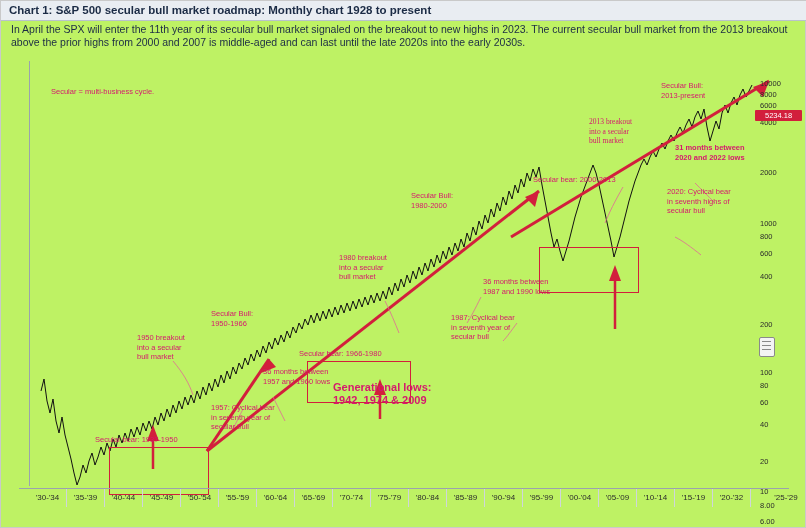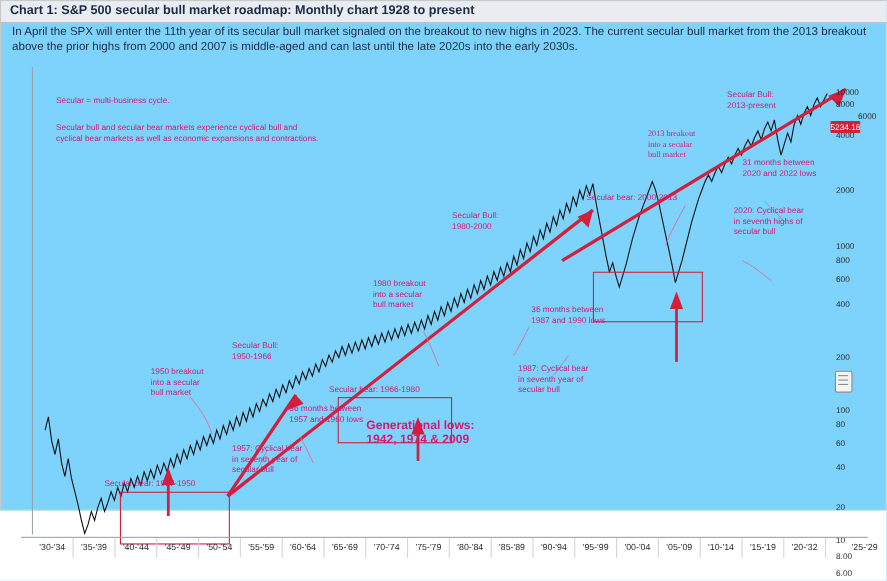--- a/index.html
+++ b/index.html
@@ -5,24 +5,24 @@
   html,body{margin:0;padding:0;}
   body{
     width:806px;height:528px;
     background:#ffffff;
     font-family:"Liberation Sans", sans-serif;
     overflow:hidden;
     position:relative;
   }
   .page{
     position:relative;
-    width:806px;height:464px;
+    width:806px;height:528px;
     box-sizing:border-box;
     border:1px solid #c9c9c9;
-    background:#7dd3fc;
+    background:#bef264;
   }
   
   .title-bar{
     position:absolute;left:0;top:0;width:806px;height:20px;
     background:#e9edf2;
     border-bottom:1px solid #b9c2cc;
     box-sizing:border-box;
   }
   .title-bar .title{
     position:absolute;left:8px;top:3px;
@@ -44,21 +44,21 @@
   }
   .ylabels{
     position:absolute;left:747px;top:0;width:48px;height:425px;
   }
   .ylabels span{
     position:absolute;left:2px;font-size:7.5px;color:#2b2b2b;
   }
   .price-tag{
     position:absolute;left:744px;
     background:#d21f3c;color:#ffffff;
-    font-size:7.5px;padding:1px 0;border-radius:1px;
+    font-size:7.5px;padding:1px 10px;border-radius:1px;
     white-space:nowrap;
   }
   .rightaxis-icon{
     position:absolute;left:748px;top:276px;
     width:14px;height:18px;
     border:1px solid #8a8a8a;border-radius:2px;
     background:#f4f4f4;
   }
   .rightaxis-icon::before{
     content:"";position:absolute;left:2px;top:3px;width:9px;height:1px;background:#8a8a8a;
@@ -152,66 +152,64 @@
         <path d="M690,194 C680,186 672,180 664,176"></path>
         <path d="M704,142 C696,134 690,128 684,122"></path>
       </g>
     </svg>
 
     <div class="box" style="left:98px;top:386px;width:100px;height:48px;"></div>
     <div class="box" style="left:296px;top:300px;width:104px;height:42px;"></div>
     <div class="box" style="left:528px;top:186px;width:100px;height:46px;"></div>
 
     <div class="ann" style="left:40px;top:26px;">Secular = multi-business cycle.</div>
-    <div class="ann" style="left:40px;top:50px;">Secular bull and secular bear markets experience cyclical bull and
-cyclical bear markets as well as economic expansions and contractions.</div>
 
     <div class="ann" style="left:84px;top:374px;">Secular bear: 1937-1950</div>
     <div class="ann" style="left:126px;top:272px;">1950 breakout
 into a secular
 bull market</div>
     <div class="ann" style="left:200px;top:342px;">1957: Cyclical bear
 in seventh year of
 secular bull</div>
     <div class="ann" style="left:252px;top:306px;">36 months between
 1957 and 1960 lows</div>
     <div class="ann" style="left:200px;top:248px;">Secular Bull:
 1950-1966</div>
 
     <div class="ann" style="left:288px;top:288px;">Secular bear: 1966-1980</div>
     <div class="ann" style="left:328px;top:192px;">1980 breakout
 into a secular
 bull market</div>
     <div class="ann big" style="left:322px;top:320px;">Generational lows:
 1942, 1974 &amp; 2009</div>
 
-    <div class="ann" style="left:460px;top:252px;margin-top:17px;">1987: Cyclical bear
+    <div class="ann" style="left:440px;top:252px;">1987: Cyclical bear
 in seventh year of
 secular bull</div>
     <div class="ann" style="left:472px;top:216px;">36 months between
 1987 and 1990 lows</div>
     <div class="ann" style="left:400px;top:130px;">Secular Bull:
 1980-2000</div>
 
     <div class="ann" style="left:522px;top:114px;">Secular bear: 2000-2013</div>
     <div class="ann" style="left:578px;top:56px;font-family:Liberation Serif, serif;">2013 breakout
 into a secular
 bull market</div>
     <div class="ann" style="left:656px;top:126px;">2020: Cyclical bear
 in seventh highs of
 secular bull</div>
-    <div class="ann" style="left:664px;top:82px;">31 months between
+    <div class="ann" style="left:664px;top:82px;font-weight:bold;">31 months between
 2020 and 2022 lows</div>
     <div class="ann" style="left:650px;top:20px;">Secular Bull:
 2013-present</div>
 
     <div class="ylabels">
       <span style="top:18px;">10000</span>
       <span style="top:29px;">8000</span>
-      <span style="top:40px;margin-left:20px;">6000</span>
+      <span style="top:40px;">6000</span>
       <span style="top:57px;">4000</span>
       <span style="top:107px;">2000</span>
       <span style="top:158px;">1000</span>
       <span style="top:171px;">800</span>
       <span style="top:188px;">600</span>
       <span style="top:211px;">400</span>
       <span style="top:259px;">200</span>
       <span style="top:307px;">100</span>
       <span style="top:320px;">80</span>
       <span style="top:337px;">60</span>

